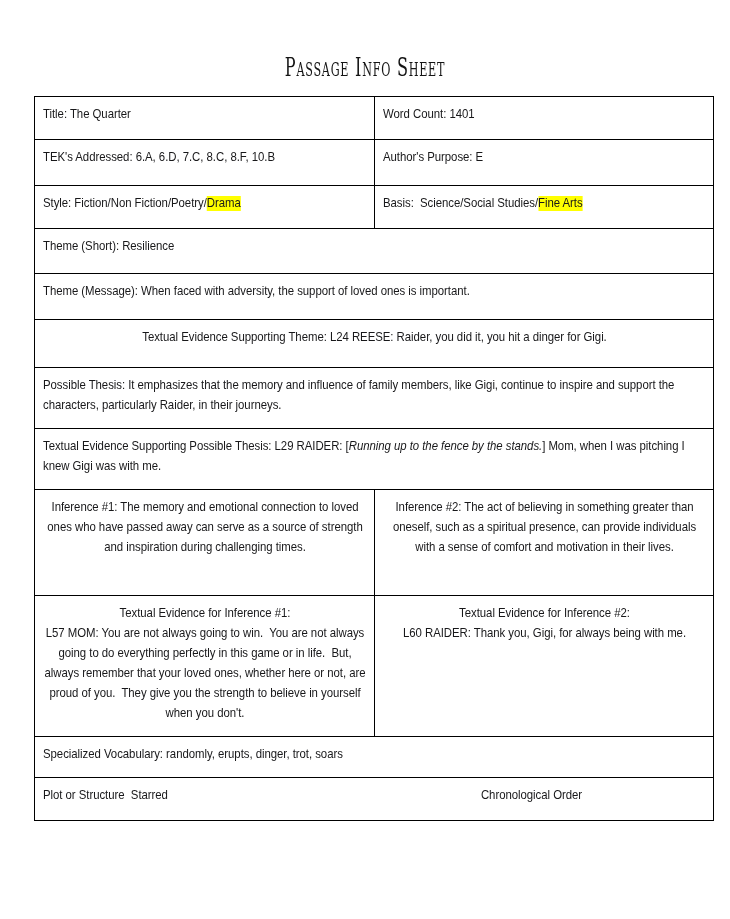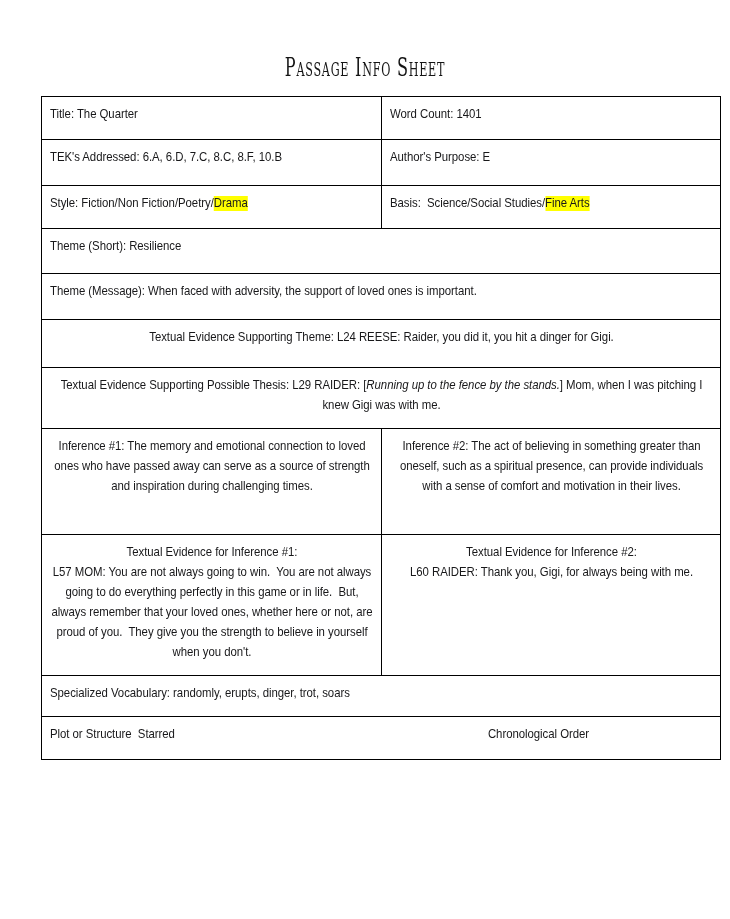--- a/index.html
+++ b/index.html
@@ -33,21 +33,21 @@
     font-weight: 400;
     letter-spacing: 1.2px;
     font-variant: small-caps;
     transform: scaleX(0.62);
     transform-origin: center top;
     color: #141414;
     white-space: nowrap;
   }
   .info-table {
     position: absolute;
-    left: 41px;
+    left: 34px;
     top: 80px;
     width: 647px;
     border-collapse: collapse;
     table-layout: fixed;
   }
   .info-table td {
     border: 1.3px solid #000000;
     padding: 7px 7px 7px 8px;
     vertical-align: top;
     font-size: 12.4px;
@@ -65,21 +65,21 @@
   }
   td.col-left  { width: 324px; }
   td.col-right { width: 323px; }
   tr.r1 td { height: 28px; }
   tr.r2 td { height: 31px; }
   tr.r3 td { height: 28px; }
   tr.r4 td { height: 30px; }
   tr.r5 td { height: 31px; }
   tr.r6 td { height: 33px; text-align: center; }
   tr.r7 td { height: 46px; }
-  tr.r8 td { height: 46px; text-align: center; }
+  tr.r8 td { height: 46px; }
   tr.r9 td { height: 91px; text-align: center; }
   tr.r10 td { height: 126px; text-align: center; }
   tr.r11 td { height: 26px; }
   tr.r12 td { height: 28px; }
   .hl {
     background: #ffff00;
     padding: 0 0 1px 0;
   }
   .ital {
     font-style: italic;
@@ -140,20 +140,25 @@
           <span class="ct">Theme (Message): When faced with adversity, the support of loved ones is important.</span>
         </td>
       </tr>
 
       <tr class="r6">
         <td colspan="2">
           <span class="ct">Textual Evidence Supporting Theme: L24 REESE: Raider, you did it, you hit a dinger for Gigi.</span>
         </td>
       </tr>
 
+      <tr class="r7">
+        <td colspan="2">
+          <span class="ct">Possible Thesis: It emphasizes that the memory and influence of family members, like Gigi, continue to inspire and support the characters, particularly Raider, in their journeys.</span>
+        </td>
+      </tr>
 
       <tr class="r8">
         <td colspan="2">
           <span class="ct"><span>Textual Evidence Supporting Possible Thesis: L29 RAIDER: [</span><span class="ital">Running up to the fence by the stands.</span><span>] Mom, when I was pitching I knew Gigi was with me.</span></span>
         </td>
       </tr>
 
       <tr class="r9">
         <td class="col-left">
           <span class="ct">Inference #1: The memory and emotional connection to loved ones who have passed away can serve as a source of strength and inspiration during challenging times.</span>

